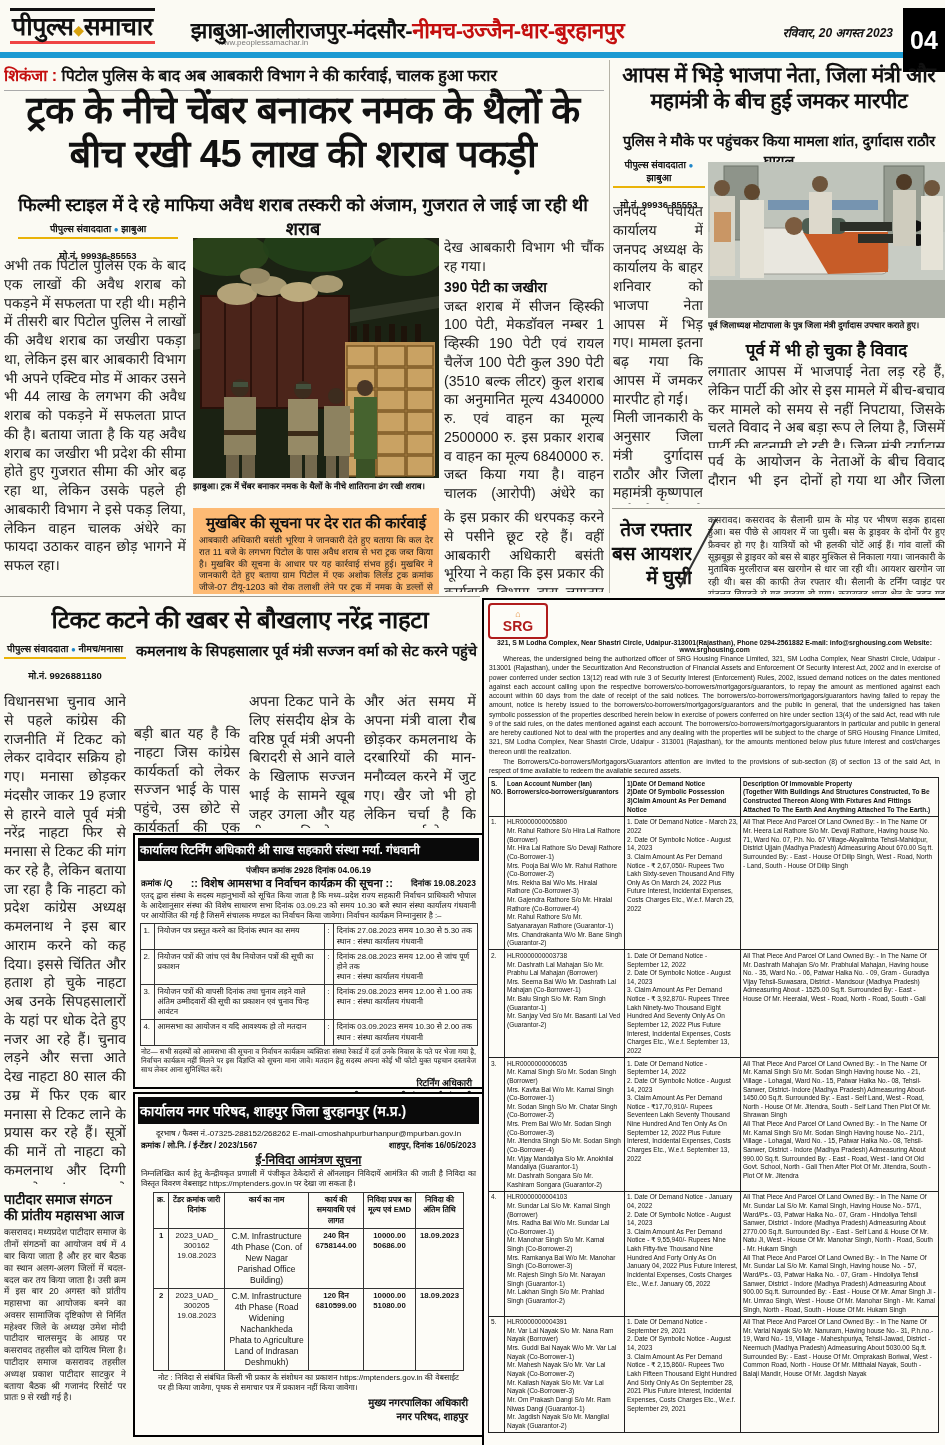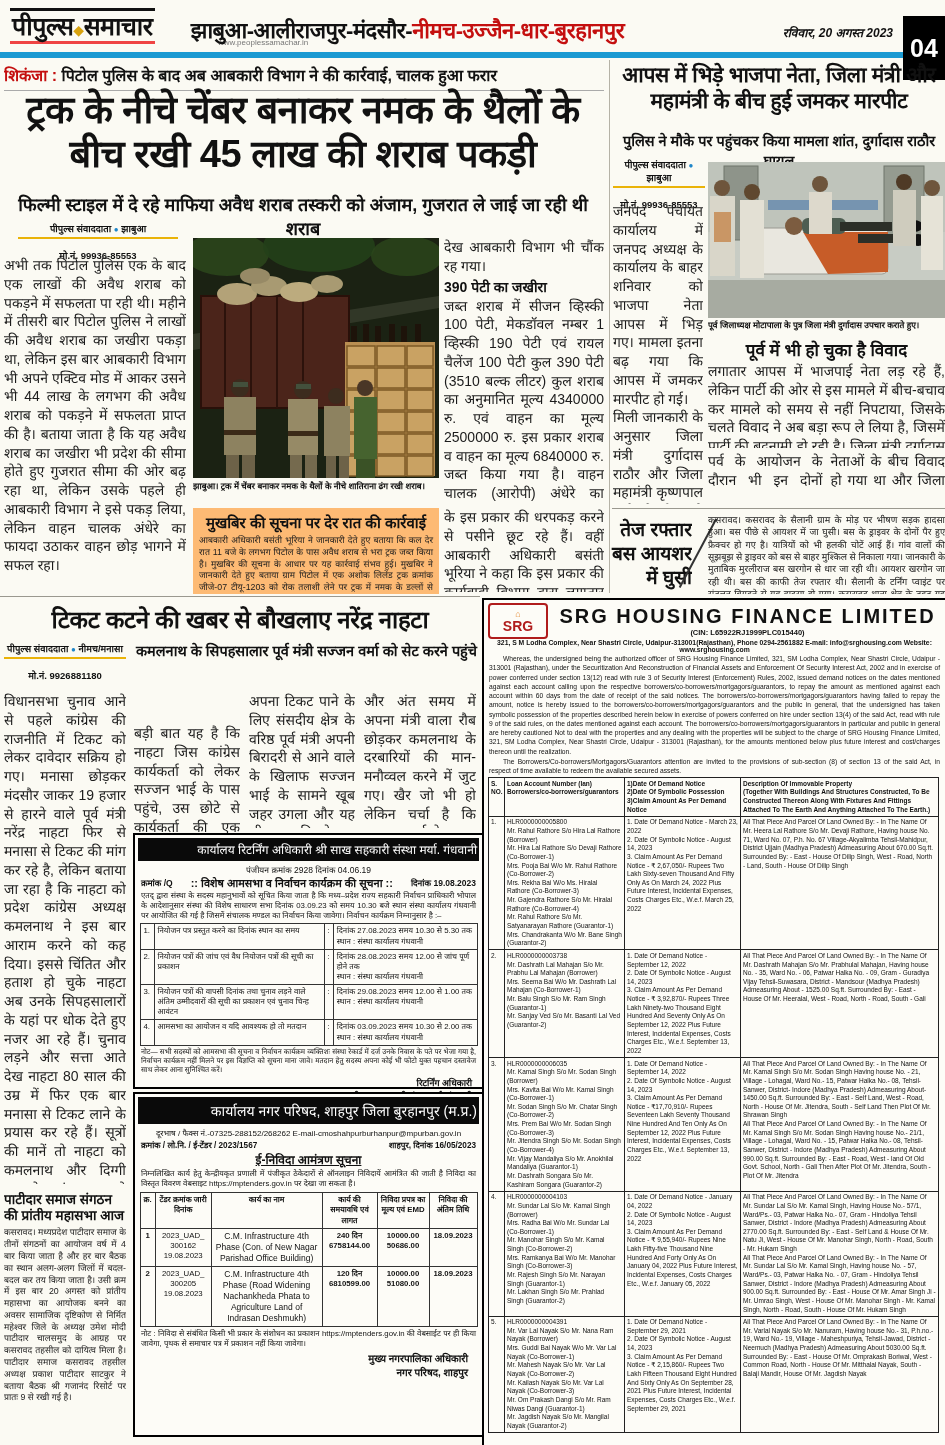--- a/index.html
+++ b/index.html
@@ -39,22 +39,22 @@
   .graybox{background:#fdba74;padding:4px 6px;}
   .graybox .bxhead{font-size:15px;font-weight:bold;text-align:center;margin-bottom:3px;}
   .bxhead2{font-size:17px;font-weight:bold;text-align:center;}
 
   
   .bus-head{font-size:19px;font-weight:bold;text-align:right;line-height:1.25;}
   .bus-slash{position:absolute;width:1.5px;height:78px;background:#333;transform:rotate(28deg);}
 
   
   .noticebox{border:2px solid #000;background:#fdfcf7;}
-  .nbar{background:#0a0a0a;color:#fff;font-weight:normal;text-align:right;white-space:nowrap;overflow:hidden;}
-  .small-c{font-size:8.5px;font-weight:normal;text-align:center;}
+  .nbar{background:#0a0a0a;color:#fff;font-weight:bold;text-align:left;white-space:nowrap;overflow:hidden;}
+  .small-c{font-size:8.5px;font-weight:bold;text-align:center;}
   .ntbl{border-collapse:collapse;width:100%;}
   .ntbl td{border:1px solid #333;vertical-align:top;padding:2px 3px;font-size:7.8px;line-height:1.3;}
   .sign-r{text-align:right;font-weight:bold;}
 
   
   .srg-name{font-size:20px;font-weight:bold;letter-spacing:2px;text-align:center;}
   .srg-cin{font-size:7.5px;font-weight:bold;text-align:center;}
   .srg-addr{font-size:6.8px;font-weight:bold;text-align:center;}
   .srg-title{font-size:13px;font-weight:bold;text-align:center;letter-spacing:.5px;}
   .srg-para{font-size:6.7px;line-height:1.38;}
@@ -72,21 +72,21 @@
 <div class="sheet">
 
   <div class="abs" style="left:10px;top:8px;">
     <span class="mh-logo"><span>पीपुल्स</span><span class="mh-diamond">◆</span><span>समाचार</span></span>
   </div>
   <div class="abs mh-site" style="left:218px;top:38px;">www.peoplessamachar.in</div>
   <div class="abs mh-region" style="left:0;right:130px;top:14px;text-align:center;">
     <span>झाबुआ-आलीराजपुर-मंदसौर-</span><span class="red">नीमच-उज्जैन-धार-बुरहानपुर</span>
   </div>
   <div class="abs mh-date" style="right:52px;top:24px;">रविवार, 20 अगस्त 2023</div>
-  <div class="abs mh-page" style="right:0;top:16px;width:42px;height:64px;">04</div>
+  <div class="abs mh-page" style="right:0;top:8px;width:42px;height:64px;">04</div>
   <div class="abs blue-rule" style="left:0;top:52px;width:903px;height:6px;"></div>
 
   <div class="abs kicker clip" style="left:4px;top:64px;width:600px;">
     <span class="red">शिकंजा :</span> <span>पिटोल पुलिस के बाद अब आबकारी विभाग ने की कार्रवाई, चालक हुआ फरार</span>
   </div>
   <div class="abs headline-xl clip" style="left:0;top:88px;width:606px;height:98px;">ट्रक के नीचे चेंबर बनाकर नमक के थैलों के बीच रखी 45 लाख की शराब पकड़ी</div>
   <div class="abs subhead-l clip" style="left:4px;top:192px;width:598px;">फिल्मी स्टाइल में दे रहे माफिया अवैध शराब तस्करी को अंजाम, गुजरात ले जाई जा रही थी शराब</div>
 
   <div class="abs byline" style="left:18px;top:222px;width:160px;">
     <span>पीपुल्स संवाददाता</span> <span class="bydot">●</span> <span>झाबुआ</span>
@@ -314,21 +314,21 @@
 
   <div class="abs noticebox" style="left:133px;top:1092px;width:347px;height:341px;">
     <div class="nbar" style="font-size:14px;padding:4px 2px;margin:3px;">कार्यालय नगर परिषद, शाहपुर जिला बुरहानपुर (म.प्र.)</div>
     <div class="small-c" style="font-weight:normal;font-size:8px;">दूरभाष / फैक्स नं.-07325-288152/268262  E-mail-cmoshahpurburhanpur@mpurban.gov.in</div>
     <div style="display:flex;justify-content:space-between;padding:1px 6px;font-size:8.2px;font-weight:bold;align-items:center;">
       <span>क्रमांक / लो.नि. / ई-टेंडर / 2023/1567</span>
       <span>शाहपुर, दिनांक 16/05/2023</span>
     </div>
     <div style="text-align:center;font-size:12px;font-weight:bold;text-decoration:underline;">ई-निविदा आमंत्रण सूचना</div>
     <div class="just" style="font-size:7.8px;line-height:1.3;padding:1px 6px;">निम्नलिखित कार्य हेतु केन्द्रीयकृत प्रणाली में पंजीकृत ठेकेदारों से ऑनलाइन निविदायें आमंत्रित की जाती है निविदा का विस्तृत विवरण वेबसाइट https://mptenders.gov.in पर देखा जा सकता है।</div>
-    <table class="ntbl" style="width:338px;margin:2px auto;">
+    <table class="ntbl" style="width:311px;margin:2px auto;">
       <colgroup>
           <col style="width:14px;">
           <col style="width:56px;">
           <col>
           <col style="width:55px;">
           <col style="width:52px;">
           <col style="width:48px;">
         </colgroup>
       <tbody>
           <tr style="font-weight:bold;text-align:center;">
@@ -358,40 +358,36 @@
 19.08.2023</td>
         <td style="font-size:8.5px;">C.M. Infrastructure 4th Phase (Road Widening Nachankheda Phata to Agriculture Land of Indrasan Deshmukh)</td>
         <td class="pre" style="font-weight:bold;">120 दिन
 6810599.00</td>
         <td class="pre" style="font-weight:bold;">10000.00
 51080.00</td>
         <td style="font-weight:bold;">18.09.2023</td>
       </tr>
     </tbody>
       </table>
-    <div class="just" style="font-size:7.8px;line-height:1.3;padding:0 6px;">नोट : निविदा से संबंधित किसी भी प्रकार के संशोधन का प्रकाशन https://mptenders.gov.in की वेबसाईट पर ही किया जावेगा, पृथक से समाचार पत्र में प्रकाशन नहीं किया जावेगा।</div>
+    <div class="just" style="font-size:7.8px;line-height:1.3;padding:0 23px;">नोट : निविदा से संबंधित किसी भी प्रकार के संशोधन का प्रकाशन https://mptenders.gov.in की वेबसाईट पर ही किया जावेगा, पृथक से समाचार पत्र में प्रकाशन नहीं किया जावेगा।</div>
     <div class="sign-r pre" style="font-size:10px;padding:2px 14px 0 0;">मुख्य नगरपालिका अधिकारी
 नगर परिषद, शाहपुर</div>
   </div>
 
   <div class="abs clip" style="left:4px;top:1192px;width:122px;height:248px;">
     <div class="pat-head">पाटीदार समाज संगठन की प्रांतीय महासभा आज</div>
     <div class="hbody just" style="margin-top:3px;font-size:8.8px;">कसरावद। मध्यप्रदेश पाटीदार समाज के तीनों संगठनों का आयोजन वर्ष में 4 बार किया जाता है और हर बार बैठक का स्थान अलग-अलग जिलों में बदल-बदल कर तय किया जाता है। उसी क्रम में इस बार 20 अगस्त को प्रांतीय महासभा का आयोजक बनने का अवसर सामाजिक दृष्टिकोण से निर्मित महेश्वर जिले के अध्यक्ष उमेश मोदी पाटीदार चालसमुद के आग्रह पर कसरावद तहसील को दायित्व मिला है। पाटीदार समाज कसरावद तहसील अध्यक्ष प्रकाश पाटीदार साटकुर ने बताया बैठक श्री गजानंद रिसोर्ट पर प्रातः 9 से रखी गई है।</div>
   </div>
 
   <div class="abs noticebox clip" style="left:482px;top:598px;width:461px;height:845px;">
     <div style="display:flex;align-items:center;gap:6px;padding:3px 4px 0 4px;">
       <div class="srg-logo">
           <span class="roof">⌂</span>
           <span>SRG</span>
         </div>
-      <div style="flex:1;">
-        <div class="srg-name">SRG HOUSING FINANCE LIMITED</div>
-        <div class="srg-cin">(CIN: L65922RJ1999PLC015440)</div>
-      </div>
     </div>
     <div class="srg-addr">321, S M Lodha Complex, Near Shastri Circle, Udaipur-313001(Rajasthan), Phone 0294-2561882 E-mail: info@srghousing.com Website: www.srghousing.com</div>
     <div class="srg-para just" style="padding:1px 5px;text-indent:14px;">Whereas, the undersigned being the authorized officer of SRG Housing Finance Limited, 321, SM Lodha Complex, Near Shastri Circle, Udaipur - 313001 (Rajasthan), under the Securitization And Reconstruction of Financial Assets and Enforcement Of Security Interest Act, 2002 and in exercise of power conferred under section 13(12) read with rule 3 of Security Interest (Enforcement) Rules, 2002, issued demand notices on the dates mentioned against each account calling upon the respective borrowers/co-borrowers/mortgagors/guarantors, to repay the amount as mentioned against each account within 60 days from the date of receipt of the said notices. The borrowers/co-borrowers/mortgagors/guarantors having failed to repay the amount, notice is hereby issued to the borrowers/co-borrowers/mortgagors/guarantors and the public in general, that the undersigned has taken symbolic possession of the properties described herein below in exercise of powers conferred on hire under section 13(4) of the said Act, read with rule 9 of the said rules, on the dates mentioned against each account. The borrowers/co-borrowers/mortgagors/guarantors in particular and public in general are hereby cautioned Not to deal with the properties and any dealing with the properties will be subject to the charge of SRG Housing Finance Limited, 321, SM Lodha Complex, Near Shastri Circle, Udaipur - 313001 (Rajasthan), for the amounts mentioned below plus future interest and cost/charges thereon until the realization.</div>
     <div class="srg-para just" style="padding:0 5px 2px 5px;text-indent:14px;">The Borrowers/Co-borrowers/Mortgagors/Guarantors attention are invited to the provisions of sub-section (8) of section 13 of the said Act, in respect of time available to redeem the available secured assets.</div>
     <table class="srgtbl" style="margin:0 4px;width:451px;">
       <colgroup>
           <col style="width:16px;">
           <col style="width:120px;">
           <col style="width:116px;">
           <col>

